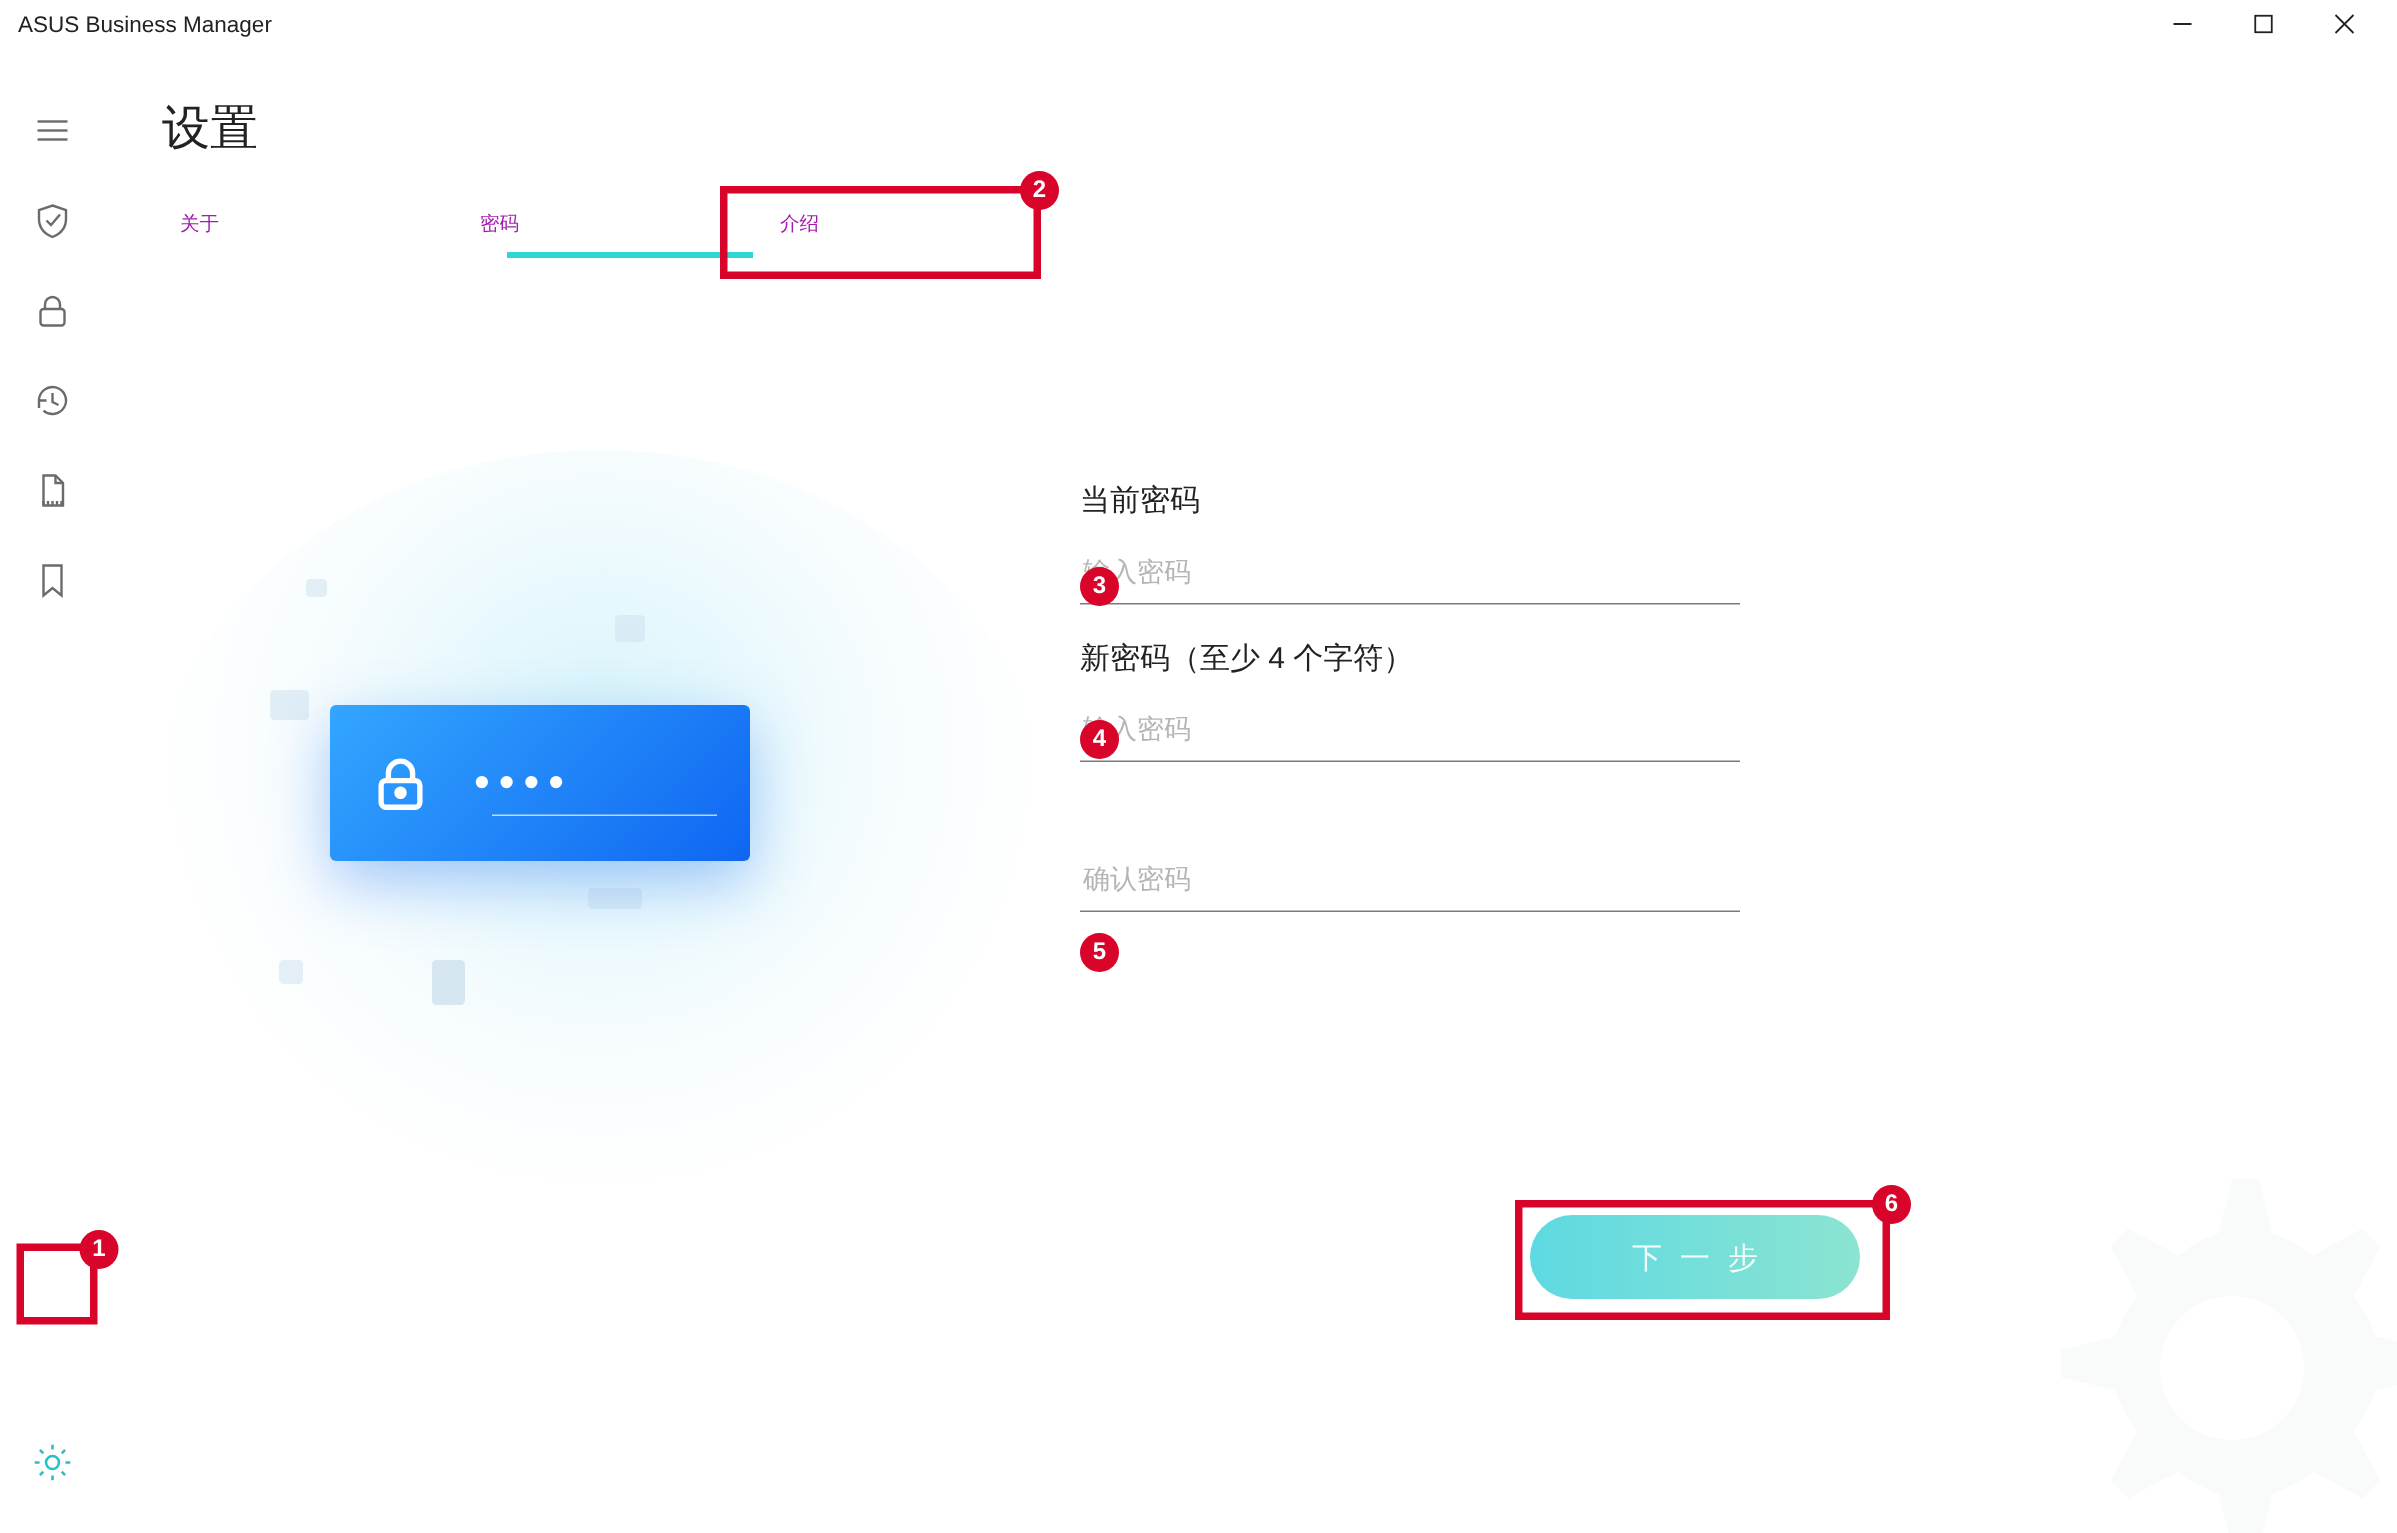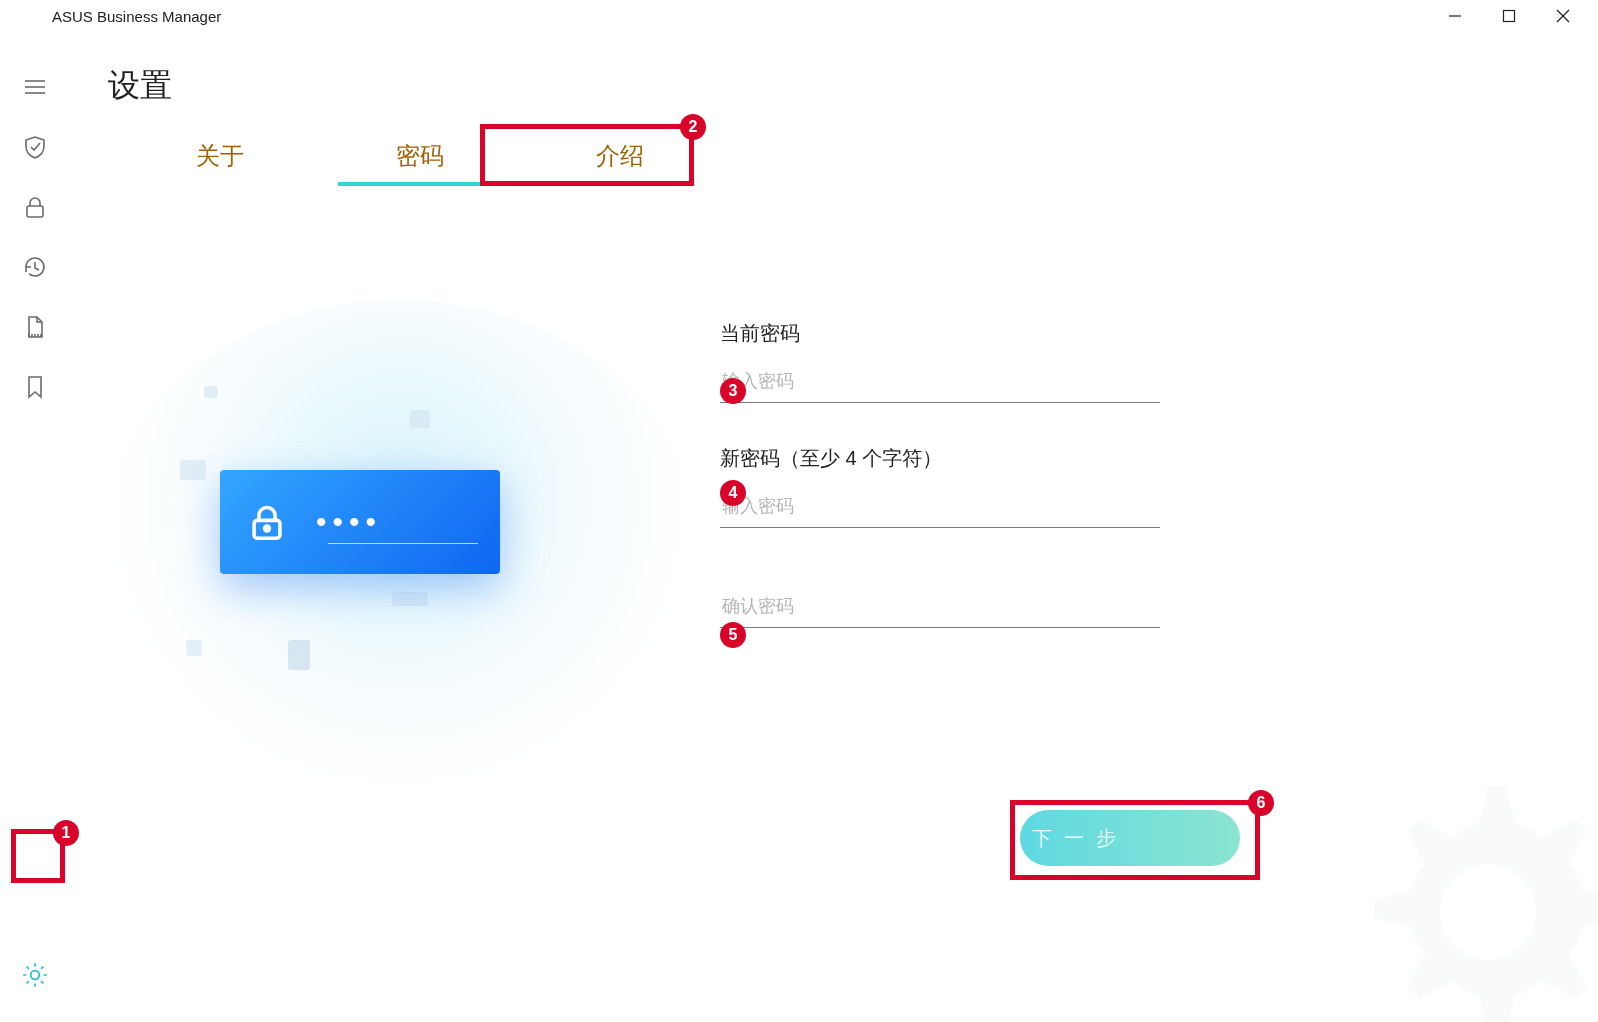--- a/index.html
+++ b/index.html
@@ -2,38 +2,38 @@
 <html><head>
 <meta charset="utf-8">
 <style>
   * { box-sizing: border-box; margin: 0; padding: 0; }
   html, body { width: 100%; height: 100%; font-family: "Microsoft YaHei", "Segoe UI", sans-serif; background: #fff; overflow: hidden; }
 
   .window { width: 1598px; height: 1022px; position: relative; background: #fff; }
 
   
   .titlebar { height: 32px; display: flex; align-items: center; padding: 0 8px; font-size: 15px; color: #222; }
-  .titlebar-title { padding-left: 4px; margin-left: 40px; }
+  .titlebar-title { padding-left: 4px; }
   .titlebar-actions { margin-left: auto; display: flex; }
   .tb-btn { width: 54px; height: 32px; display: flex; align-items: center; justify-content: center; cursor: pointer; }
   .tb-btn svg { stroke: #222; stroke-width: 1.2; fill: none; }
 
   
   .sidebar { position: absolute; left: 0; top: 40px; bottom: 0; width: 70px; display: flex; flex-direction: column; align-items: center; padding-top: 30px; gap: 26px; }
   .side-item { width: 34px; height: 34px; display: flex; align-items: center; justify-content: center; cursor: pointer; }
   .side-item svg { stroke: #6b6b6b; stroke-width: 1.6; fill: none; }
   .sidebar-bottom { position: absolute; bottom: 30px; left: 0; width: 70px; display: flex; align-items: center; justify-content: center; }
   .side-item.active svg { stroke: #27c0c7; }
 
   
   .page-title { position: absolute; left: 108px; top: 64px; font-size: 32px; color: #222; }
 
   
   .tabs { position: absolute; left: 120px; top: 132px; display: flex; gap: 0; align-items: flex-start; }
-  .tab { width: 200px; text-align: center; font-size: 24px; color: #a16207; padding: 8px 0 18px 0; cursor: pointer; }
+  .tab { width: 200px; text-align: left; font-size: 13px; color: #a21caf; padding: 8px 0 18px 0; cursor: pointer; }
   .tab.active { position: relative; }
   .tab.active::after { content: ""; position: absolute; left: 18px; right: 18px; bottom: 4px; height: 4px; background: #2fd6d6; }
 
   
   .illustration { position: absolute; left: 140px; top: 340px; width: 520px; height: 430px; }
   .glow { position: absolute; left: -40px; top: -40px; width: 600px; height: 500px;
           background: radial-gradient(circle at 50% 40%, rgba(180,234,248,0.55), rgba(210,240,250,0.2) 45%, rgba(255,255,255,0) 70%);
           border-radius: 50%; }
   .card { position: absolute; left: 80px; top: 130px; width: 280px; height: 104px;
           background: linear-gradient(135deg, #33a6ff, #0f66f2);
@@ -47,31 +47,31 @@
   .float.a { left: 40px; top: 120px; width: 26px; height: 20px; }
   .float.b { left: 270px; top: 70px; width: 20px; height: 18px; }
   .float.c { left: 252px; top: 252px; width: 36px; height: 14px; }
   .float.d { left: 46px; top: 300px; width: 16px; height: 16px; }
   .float.e { left: 148px; top: 300px; width: 22px; height: 30px; background:#bcd6e6; }
   .float.f { left: 320px; top: 130px; width: 14px; height: 14px; }
   .float.g { left: 64px; top: 46px; width: 14px; height: 12px; }
 
   
   .form { position: absolute; left: 720px; top: 320px; width: 440px; }
-  .field { margin-bottom: 42px; }
+  .field { margin-bottom: 22px; }
   .field label { display: block; font-size: 20px; color: #222; margin-bottom: 14px; }
   .field input { width: 100%; border: none; border-bottom: 1px solid #7a7a7a; padding: 10px 2px; font-size: 18px; outline: none; background: transparent; }
   .field input::placeholder { color: #b5b5b5; }
   .field.gap { margin-top: 58px; }
 
   
   .next-btn { position: absolute; left: 1020px; top: 810px; width: 220px; height: 56px;
               border-radius: 30px;
               background: linear-gradient(90deg, #5ed9e2, #8be4d1);
-              color: rgba(255,255,255,0.9); font-size: 20px; display: flex; align-items: center; justify-content: flex-start;
+              color: rgba(255,255,255,0.9); font-size: 20px; display: flex; align-items: center; justify-content: center;
               cursor: pointer; letter-spacing: 12px; text-indent: 12px; }
 
   
   .watermark { position: absolute; right: -40px; bottom: -40px; width: 300px; height: 300px; opacity: 0.35; pointer-events: none; }
   .watermark svg { stroke: none; fill: #eef1f3; }
 
   
   .marker-box { position: absolute; border: 5px solid #d90429; pointer-events: none; }
   .marker-dot { position: absolute; width: 26px; height: 26px; border-radius: 50%; background: #d90429; color: #fff; font-size: 16px; font-weight: bold; display: flex; align-items: center; justify-content: center; pointer-events: none; }
 </style>

